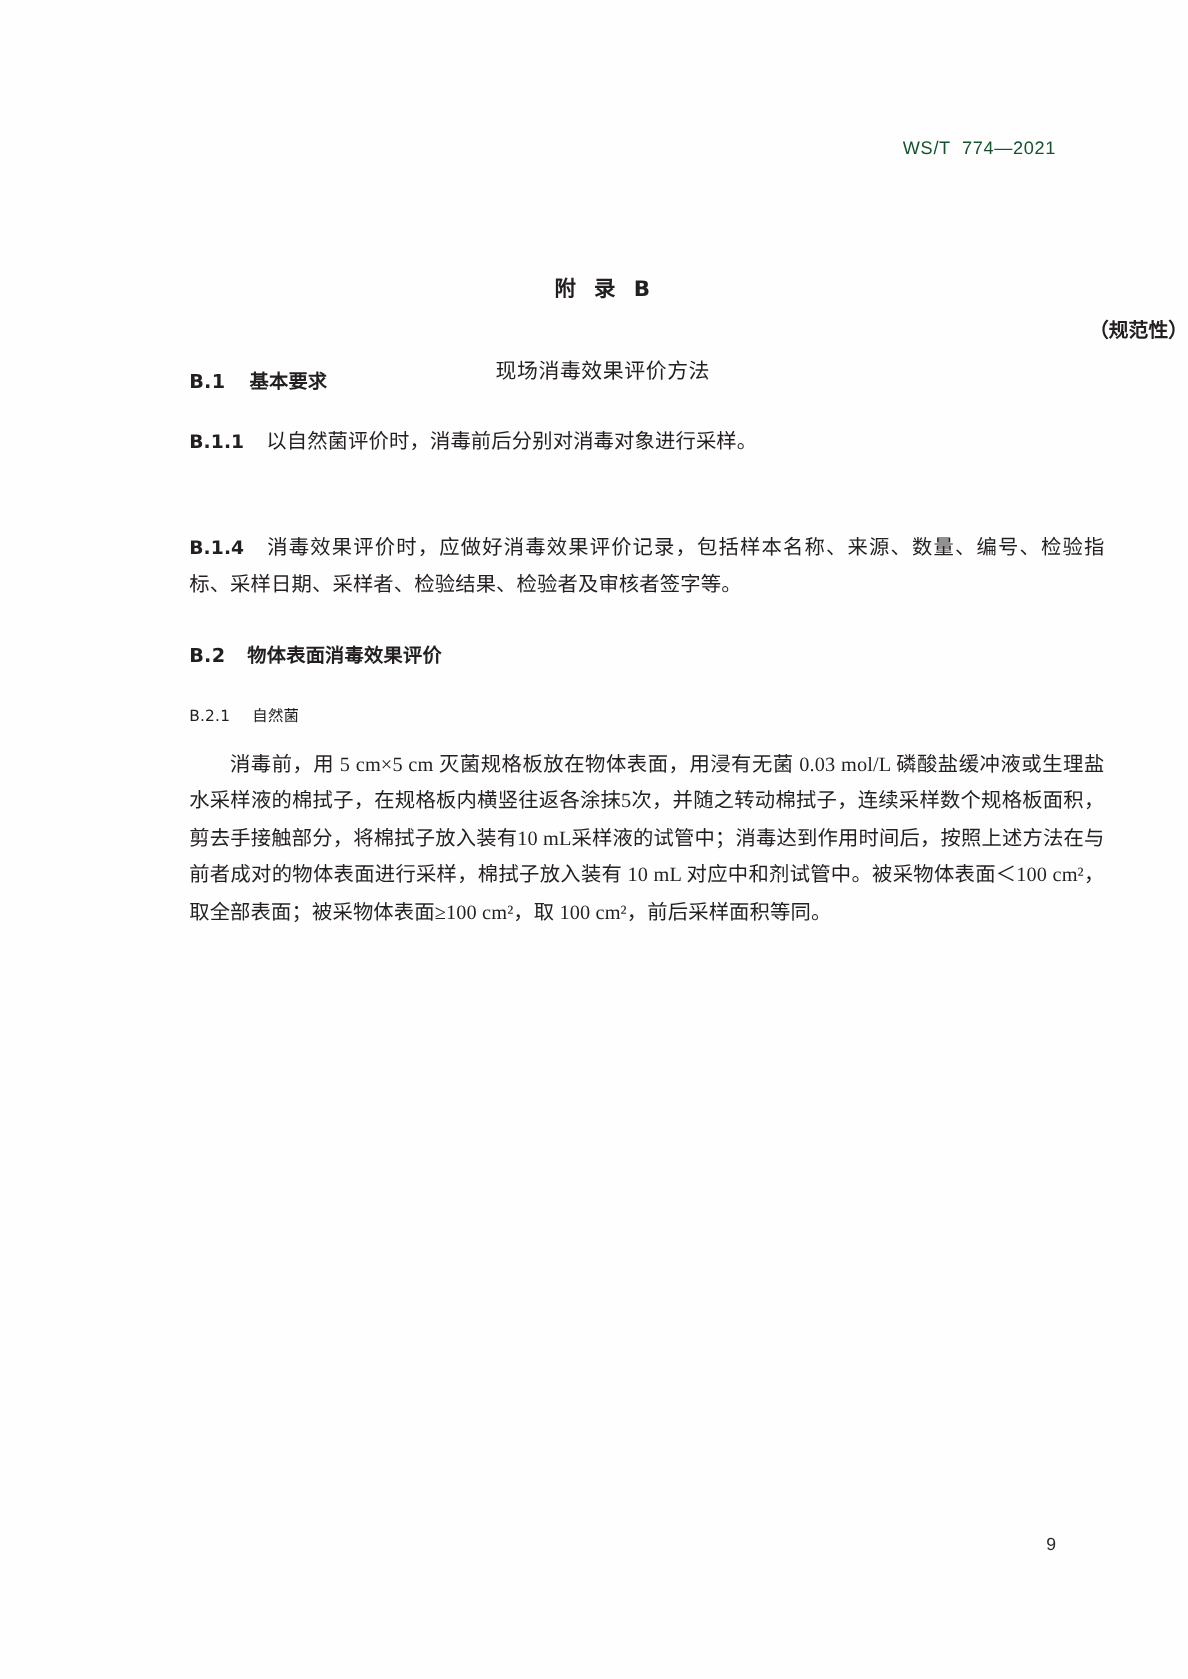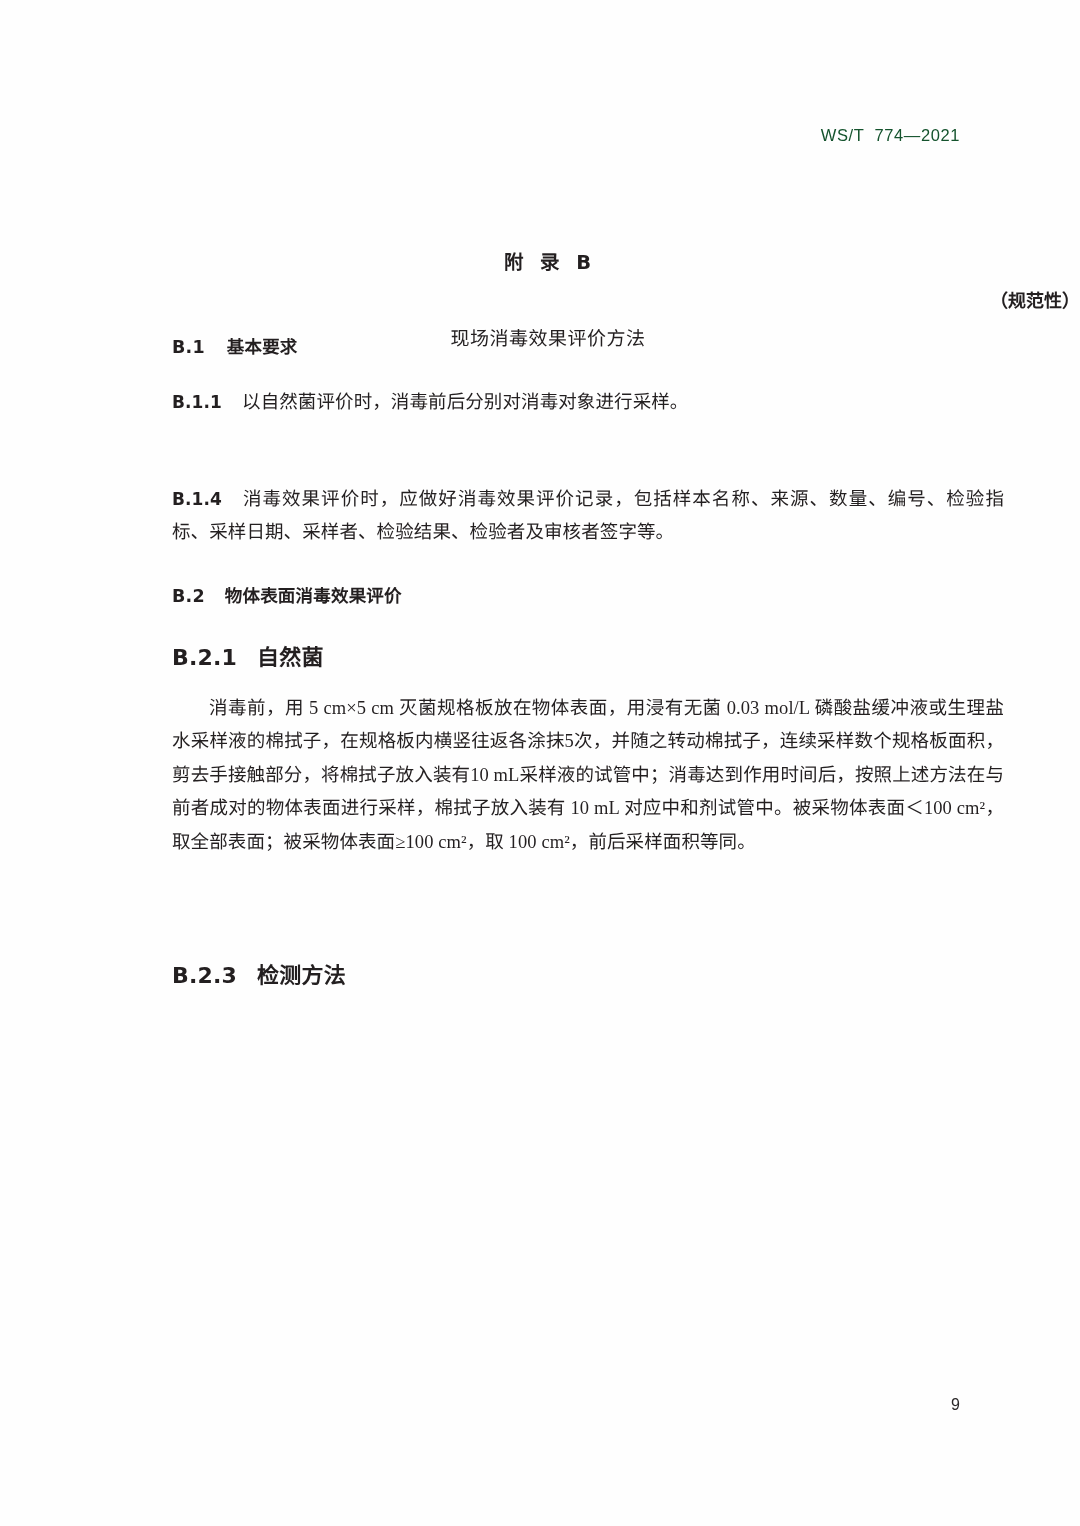--- a/index.html
+++ b/index.html
@@ -87,22 +87,22 @@
   .h2 {
     font-family: "DejaVu Sans", "Liberation Sans", sans-serif;
     font-weight: bold;
     font-size: 17.5px;
     margin: 0 0 0 0;
     white-space: pre;
     letter-spacing: 0.2px;
   }
   .h3 {
     font-family: "DejaVu Sans", "Liberation Sans", sans-serif;
-    font-weight: bold;
-    font-size: 22px;
+    font-weight: normal;
+    font-size: 14px;
     margin: 0;
     white-space: pre;
     letter-spacing: 0.2px;
   }
 
   .clause {
     font-size: 18.5px;
     line-height: 33.5px;
     text-align: justify;
     text-justify: inter-ideograph;
@@ -192,21 +192,20 @@
 
 
     <div class="gap-sm"></div>
 
 
     <div class="gap-sm"></div>
 
 
     <div class="gap-md"></div>
 
-    <div class="h3"><span>B.2.3</span><span style="display:inline-block;width:20px"></span><span>检测方法</span></div>
 
     <div class="gap-sm"></div>
 
 
   </div>
 
   <div class="folio">
     <span>9</span>
   </div>
 

